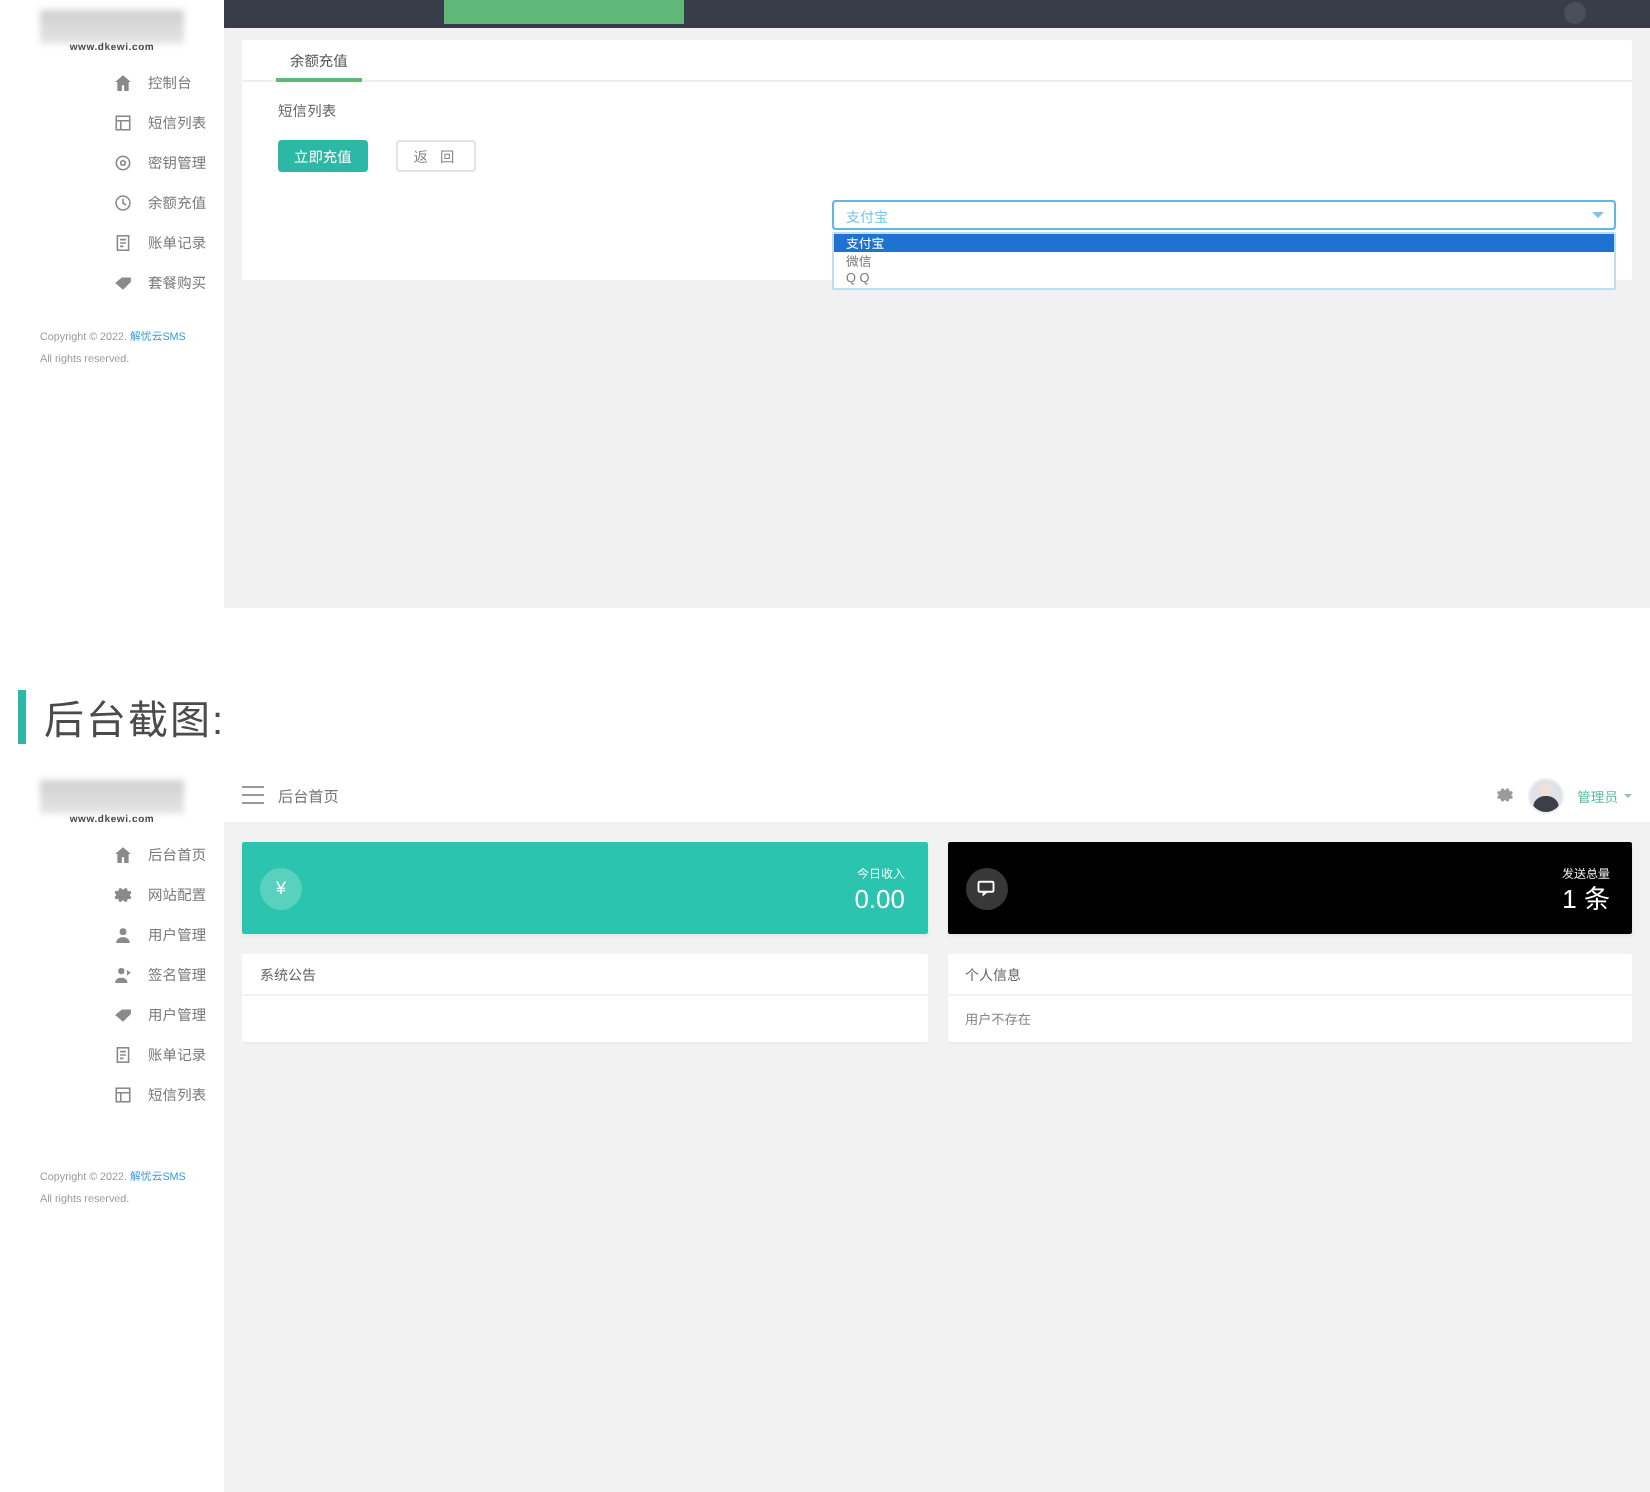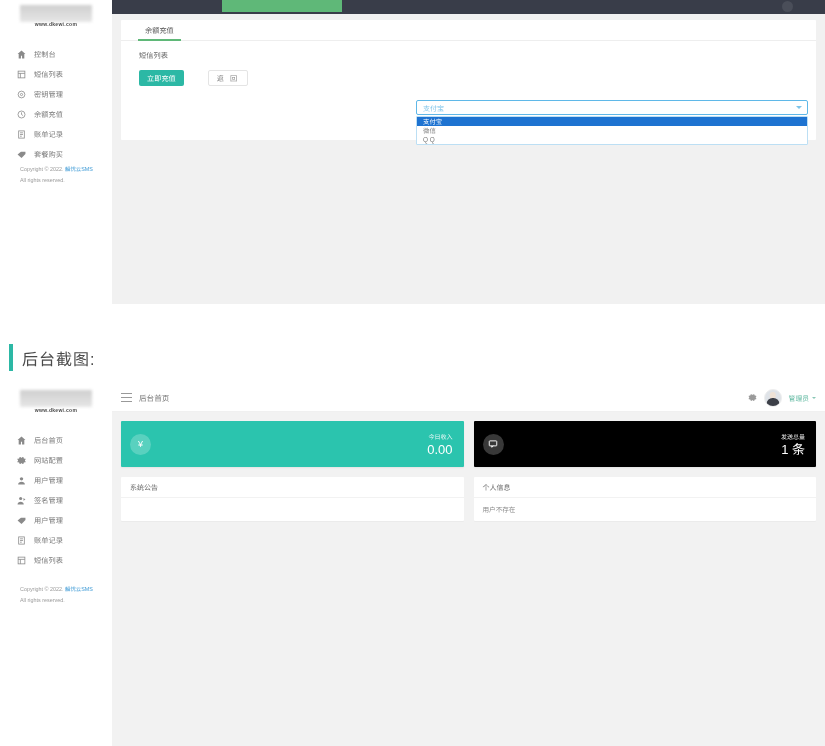--- a/index.html
+++ b/index.html
@@ -51,21 +51,21 @@
     filter: blur(1.6px);
     position: relative;
   }
   .logo-mark {
     position: absolute; left: 50%; transform: translateX(-50%);
     bottom: -1px;
     font-size: 5px; font-weight: bold; letter-spacing: 0.3px;
     color: #4a4a4a; white-space: nowrap;
     font-family: "Liberation Sans", sans-serif;
   }
-  .nav-list { margin-top: 18px; }
+  .nav-list { margin-top: 5px; padding-left: 40px; }
   .nav-item {
     display: flex; align-items: center;
     height: 20px; padding-left: 17px;
     cursor: pointer; gap: 8px;
   }
   .nav-ico {
     width: 9px; height: 9px; flex: none;
     display: flex; align-items: center; justify-content: center;
     color: #8a8a8a;
   }
@@ -102,21 +102,21 @@
     letter-spacing: 0.1px;
   }
   .f-input {
     display: block; width: 100%; height: 15px;
     border: 1px solid #e6e6e6; border-radius: 2px;
     background: #fff; font-size: 7px; color: #666;
     padding: 0 5px; outline: none;
     font-family: "Liberation Sans", sans-serif;
   }
   .f-row { margin-bottom: 8px; }
-  .btn-row { display: flex; gap: 24px; margin-top: 10px; }
+  .btn-row { display: flex; gap: 14px; margin-top: 10px; }
   .btn {
     height: 16px; min-width: 33px; border: none; border-radius: 2px;
     font-size: 7.2px; color: #fff; background: #2cb8a5;
     cursor: pointer; padding: 0 8px;
     font-family: "Liberation Sans", sans-serif;
   }
   .btn-ghost {
     background: #fff; color: #888; border: 1px solid #e4e4e4;
     letter-spacing: 2px;
   }
@@ -149,21 +149,21 @@
     cursor: pointer;
   }
   .opt.sel { background: #1e73d1; color: #fff; }
 
   
   .section-title {
     position: absolute; left: 9px; top: 344px;
     display: flex; align-items: center; gap: 9px;
   }
   .sec-bar { width: 4px; height: 27px; background: #2cb8a5; }
-  .sec-text { font-size: 16px; color: #4b4b4b; letter-spacing: 1px; }
+  .sec-text { font-size: 20px; color: #4b4b4b; letter-spacing: 1px; }
 
   
   .header-b {
     position: absolute; left: 112px; top: 0; right: 0; height: 28px;
     background: #fff; border-bottom: 1px solid #f0f0f0;
     display: flex; align-items: center;
   }
   .hamburger {
     margin-left: 9px; width: 11px; height: 9px;
     display: flex; flex-direction: column; justify-content: space-between;

